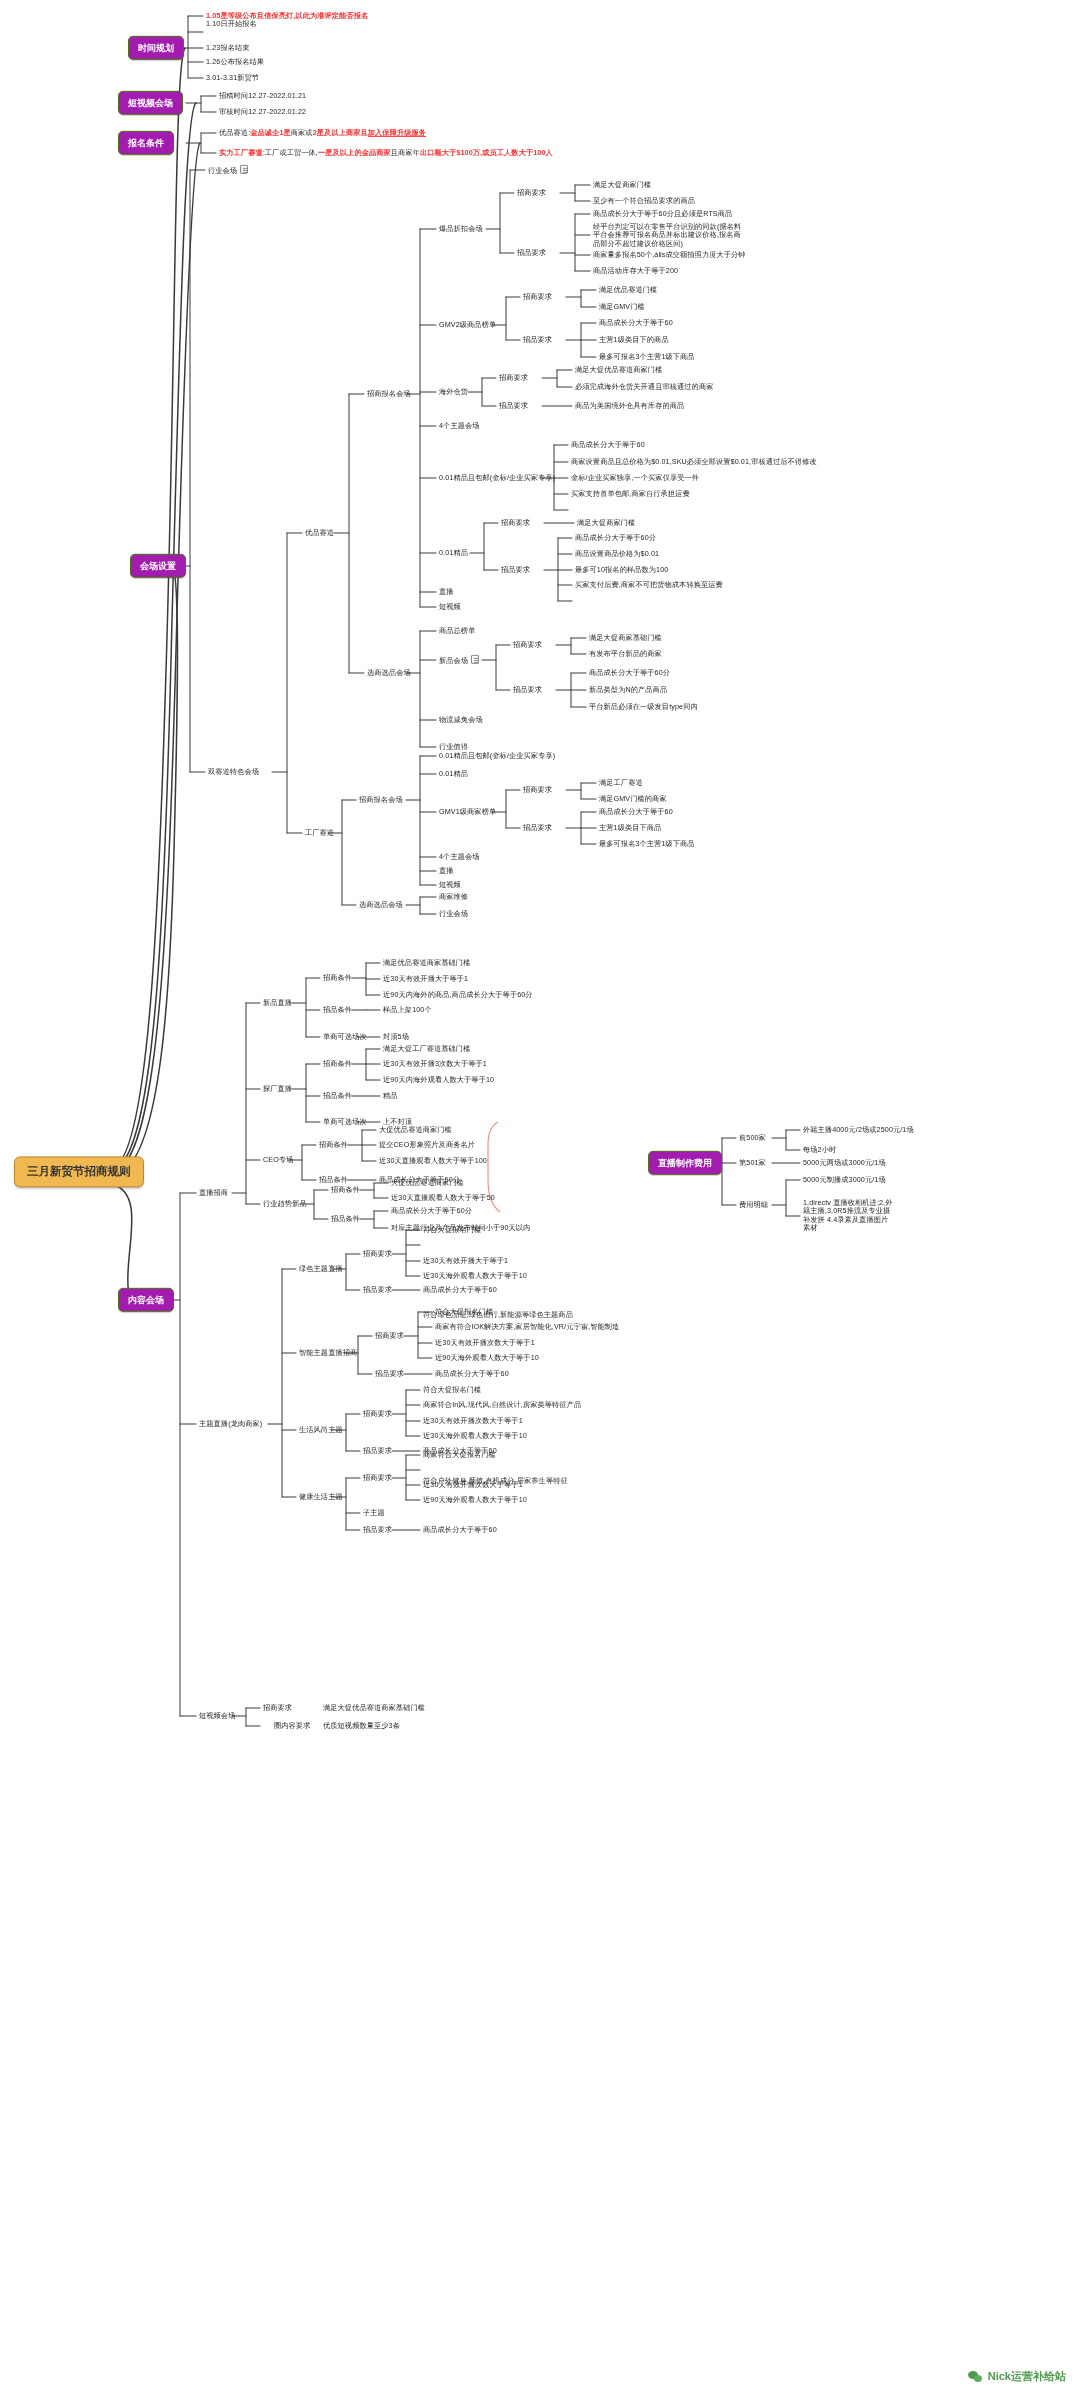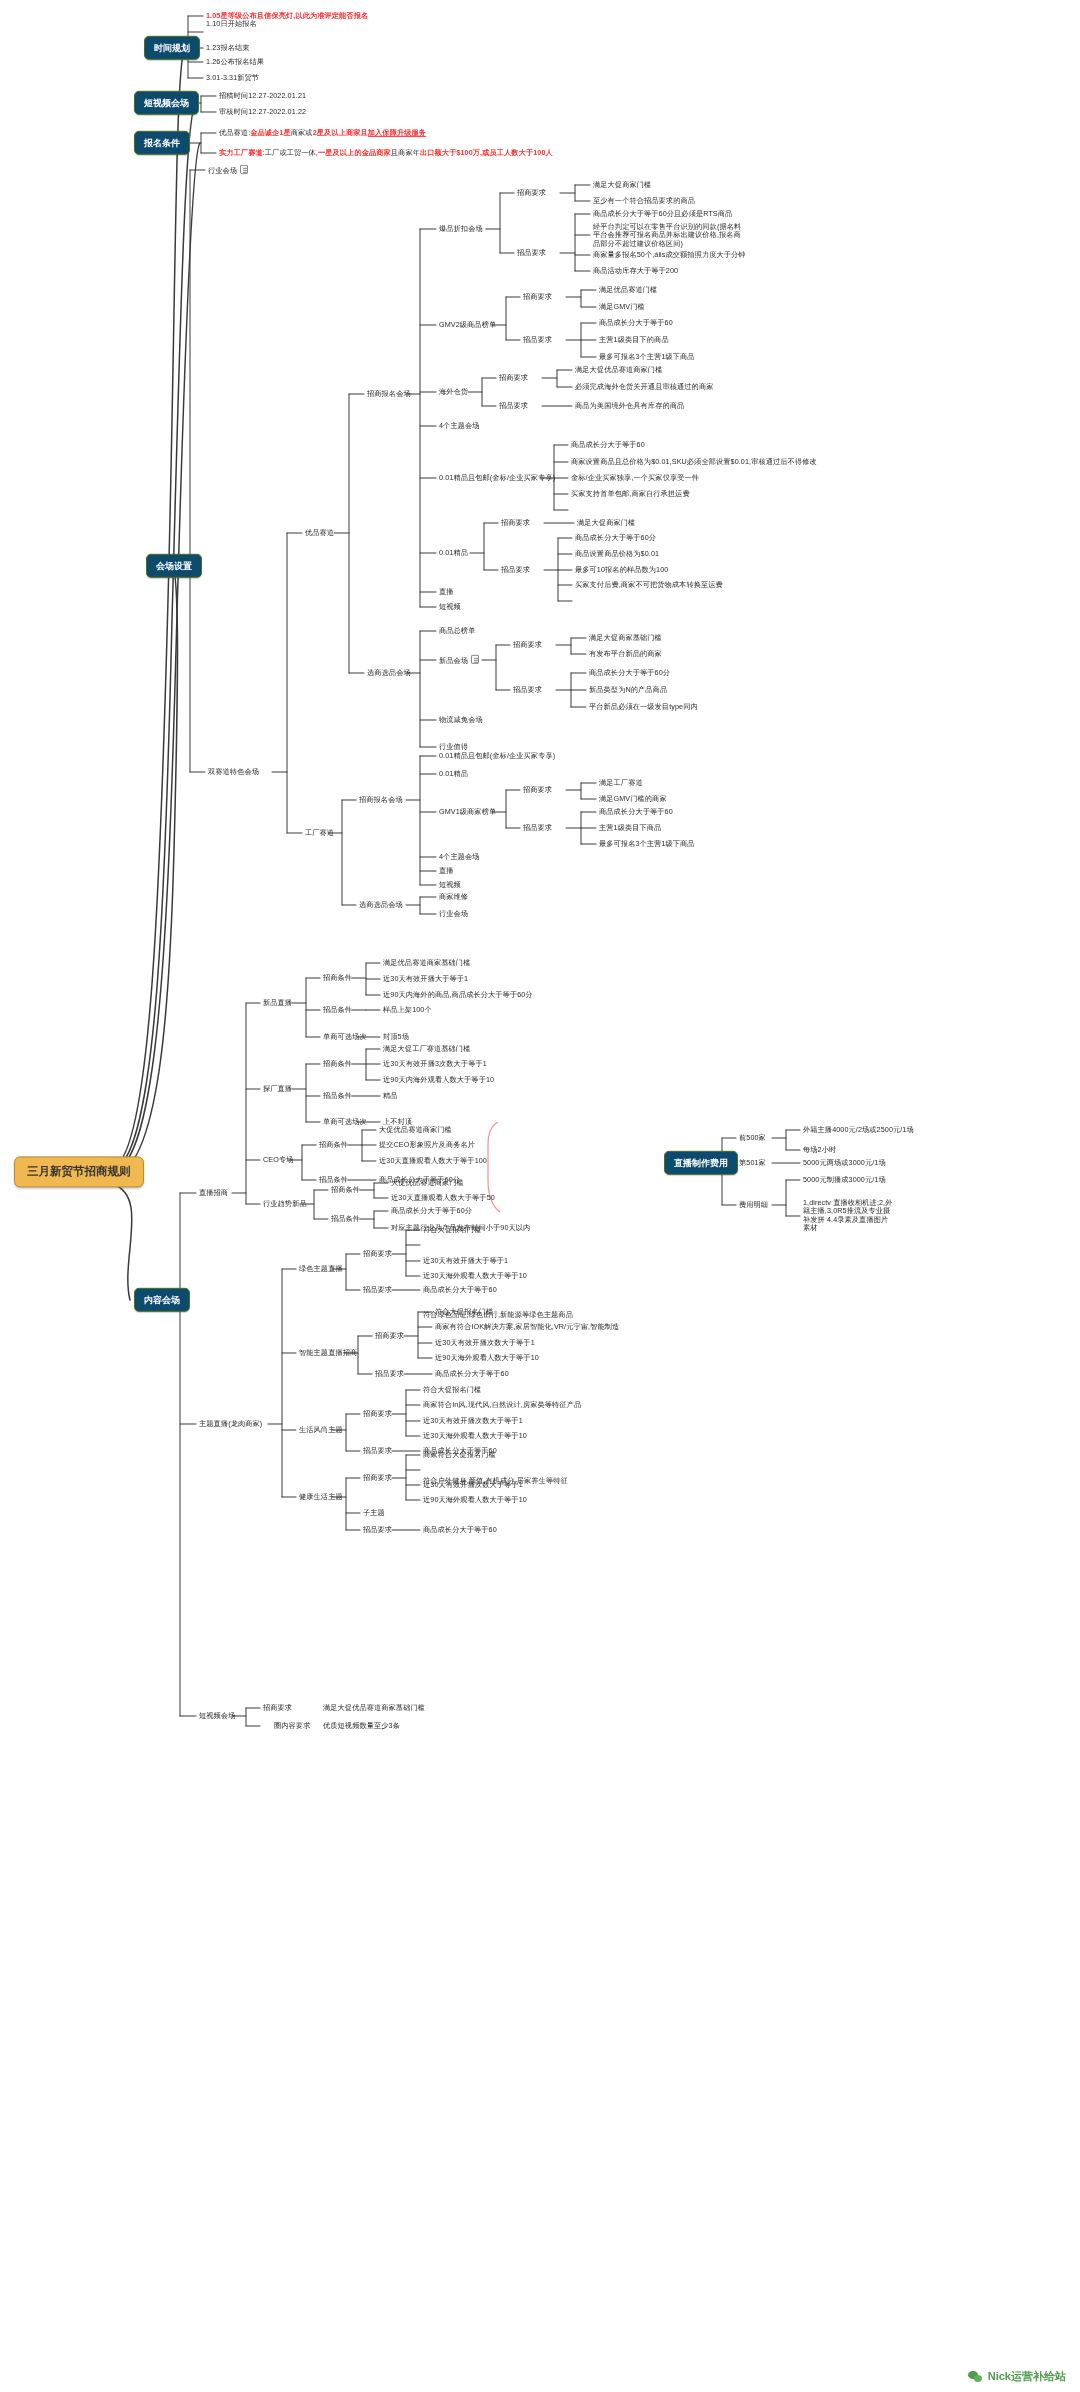--- a/index.html
+++ b/index.html
@@ -33,30 +33,29 @@
     color: #262626;
     letter-spacing: 0.1px;
   }
   .txt.red { color: #ff2d2d; font-weight: bold; }
   .txt.mix b { color: #ff2d2d; font-weight: bold; }
   .txt.mix u { color: #ff2d2d; font-weight: bold; text-decoration: underline; }
   .txt.wrap { white-space: normal; width: 150px; }
   .txt.wrap2 { white-space: normal; width: 92px; }
   
   .box {
-    background: #0c4a6e;
+    background: #a21caf;
     color: #ffffff;
     border: 1.4px solid #4d7014;
     border-radius: 5px;
     font-size: 9px;
     font-weight: bold;
     padding: 6px 9px;
     text-align: center;
     box-shadow: 0 1px 1px rgba(0,0,0,0.18);
-    margin-left: 16px;
   }
   
   .root {
     background: #efb850;
     color: #333333;
     border: 1.4px solid #b98b2f;
     border-radius: 6px;
     font-size: 11.5px;
     font-weight: bold;
     padding: 8px 12px;

